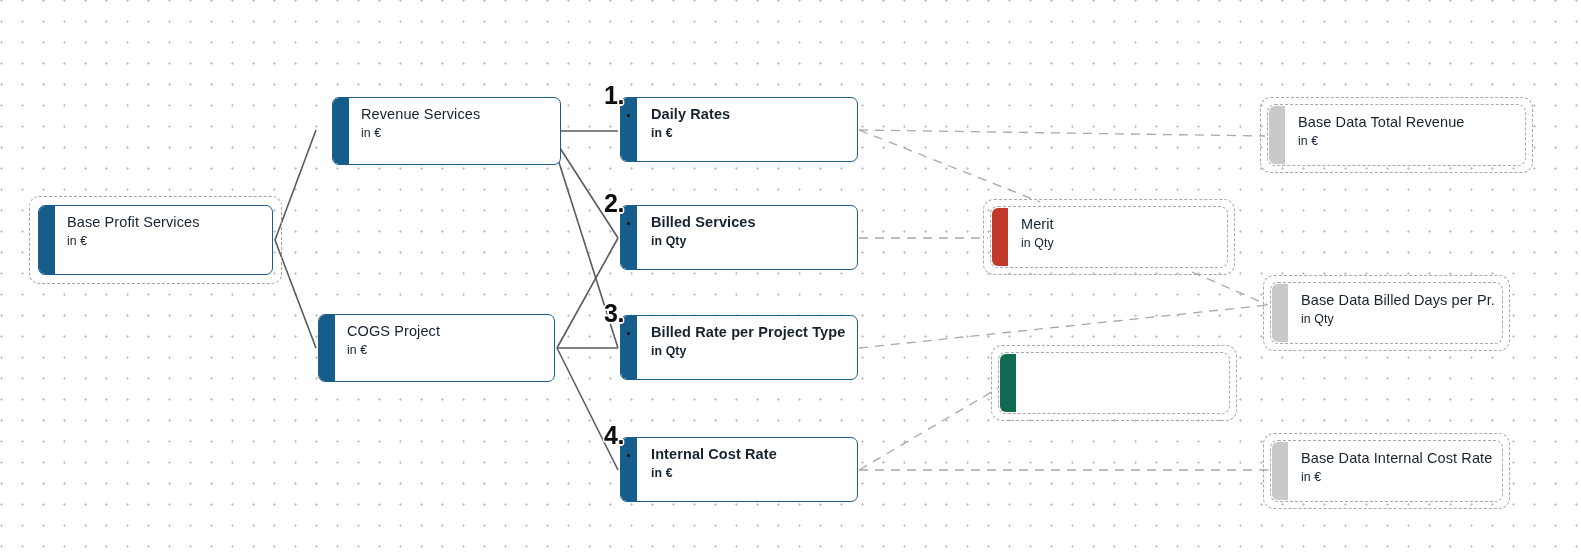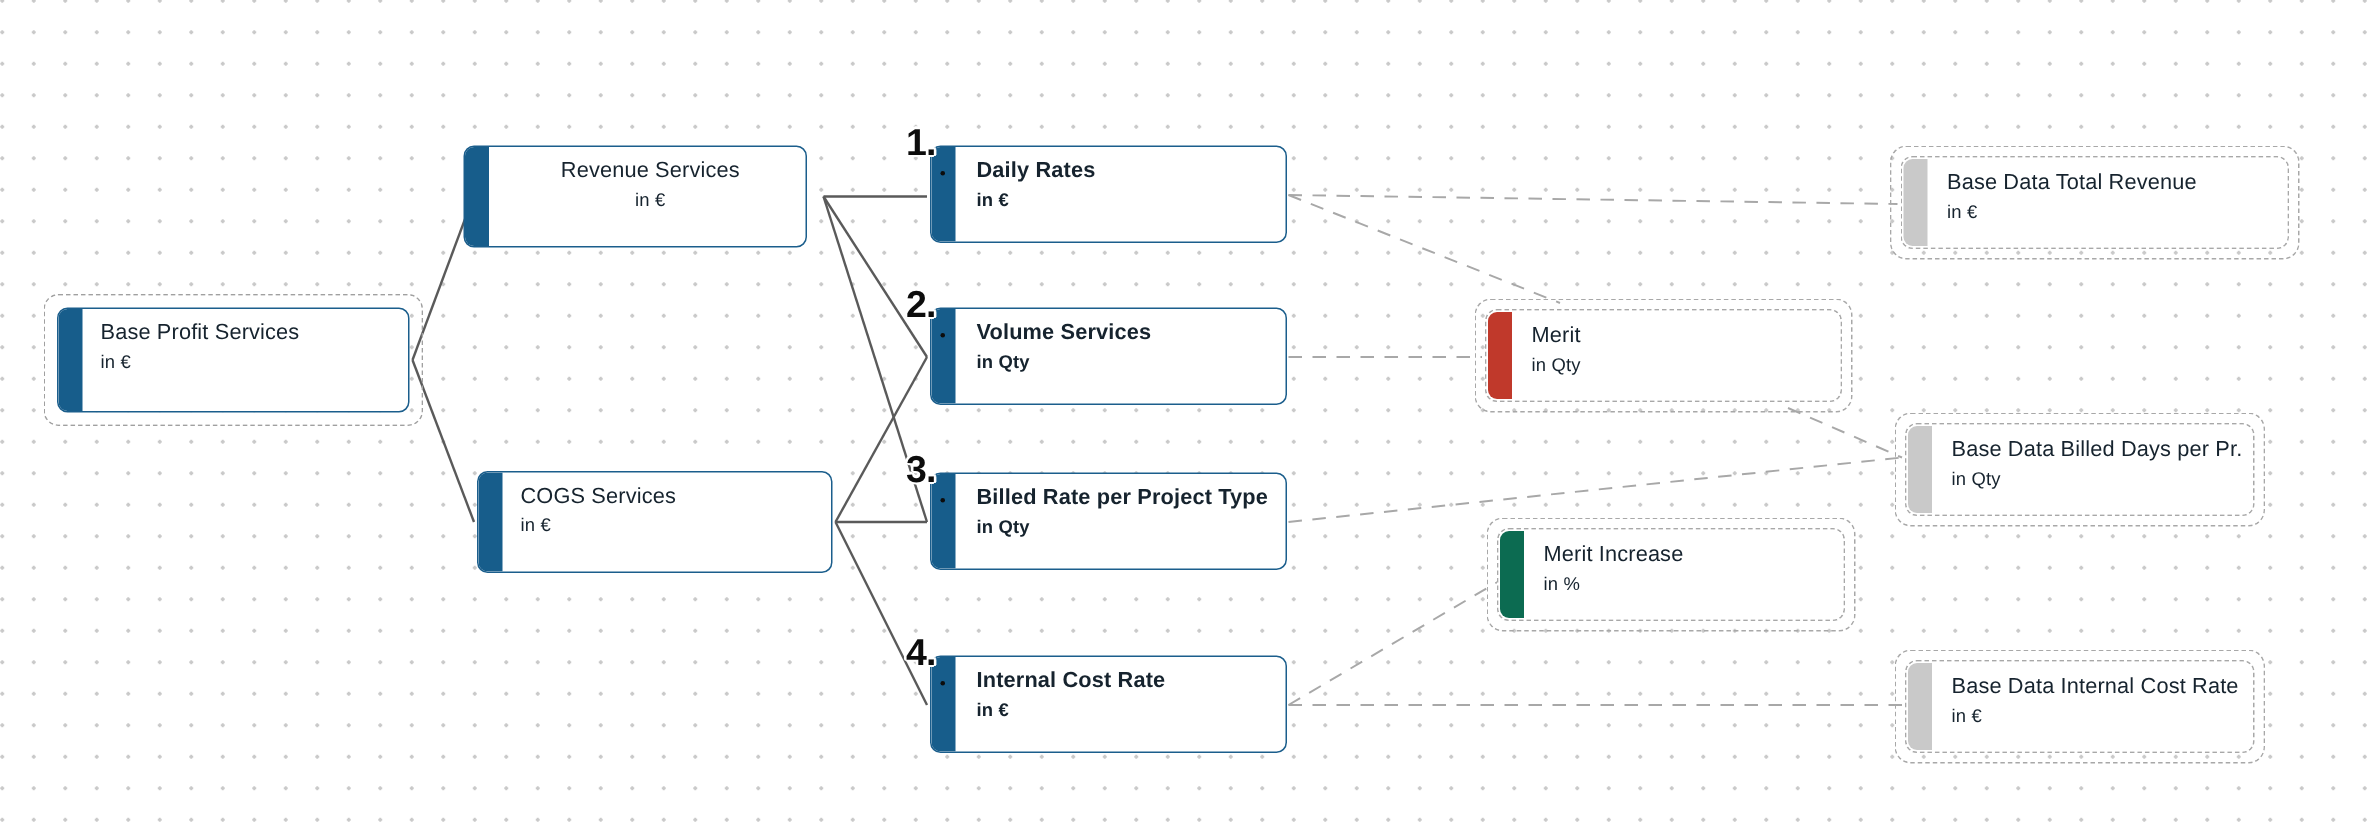--- a/index.html
+++ b/index.html
@@ -163,54 +163,54 @@
       <div class="sel-ring" style="left: 29px; top: 196px; width: 253px; height: 88px;"></div>
       <div class="node solid" style="left: 38px; top: 205px; width: 235px; height: 70px;">
         <div class="body">
           <div class="accent" style="background: rgb(23, 93, 139);"></div>
           <div class="labels">
             <span class="title">Base Profit Services</span>
             <span class="unit">in €</span>
           </div>
         </div>
       </div>
-      <div class="node solid" style="left: 309px; top: 97px; width: 229px; height: 68px; text-align: center;">
+      <div class="node solid" style="left: 332px; top: 97px; width: 229px; height: 68px;">
         <div class="body">
           <div class="accent" style="background: rgb(23, 93, 139);"></div>
           <div class="labels">
             <span class="title">Revenue Services</span>
             <span class="unit">in €</span>
           </div>
         </div>
       </div>
       <div class="node solid" style="left: 318px; top: 314px; width: 237px; height: 68px;">
         <div class="body">
           <div class="accent" style="background: rgb(23, 93, 139);"></div>
           <div class="labels">
-            <span class="title">COGS Services</span>
+            <span class="title">COGS Project</span>
             <span class="unit">in €</span>
           </div>
         </div>
       </div>
       <div class="node solid numbered" style="left: 620px; top: 97px; width: 238px; height: 65px;">
         <div class="body">
           <div class="accent" style="background: rgb(23, 93, 139);"></div>
           <div class="labels">
             <span class="title">Daily Rates</span>
             <span class="unit">in €</span>
           </div>
         </div>
         <div class="badge">1.</div>
         <div class="badge-dot"></div>
       </div>
       <div class="node solid numbered" style="left: 620px; top: 205px; width: 238px; height: 65px;">
         <div class="body">
           <div class="accent" style="background: rgb(23, 93, 139);"></div>
           <div class="labels">
-            <span class="title">Volume Services</span>
+            <span class="title">Billed Services</span>
             <span class="unit">in Qty</span>
           </div>
         </div>
         <div class="badge">2.</div>
         <div class="badge-dot"></div>
       </div>
       <div class="node solid numbered" style="left: 620px; top: 315px; width: 238px; height: 65px;">
         <div class="body">
           <div class="accent" style="background: rgb(23, 93, 139);"></div>
           <div class="labels">
@@ -239,24 +239,20 @@
           <div class="labels">
             <span class="title">Merit</span>
             <span class="unit">in Qty</span>
           </div>
         </div>
       </div>
       <div class="node dashed" style="left: 998px; top: 352px; width: 232px; height: 62px;">
         <div class="outer"></div>
         <div class="body">
           <div class="accent" style="background: rgb(12, 107, 81);"></div>
-          <div class="labels">
-            <span class="title">Merit Increase</span>
-            <span class="unit">in %</span>
-          </div>
         </div>
       </div>
       <div class="node dashed" style="left: 1267px; top: 104px; width: 259px; height: 62px;">
         <div class="outer"></div>
         <div class="body">
           <div class="accent" style="background: rgb(201, 201, 201);"></div>
           <div class="labels">
             <span class="title">Base Data Total Revenue</span>
             <span class="unit">in €</span>
           </div>

